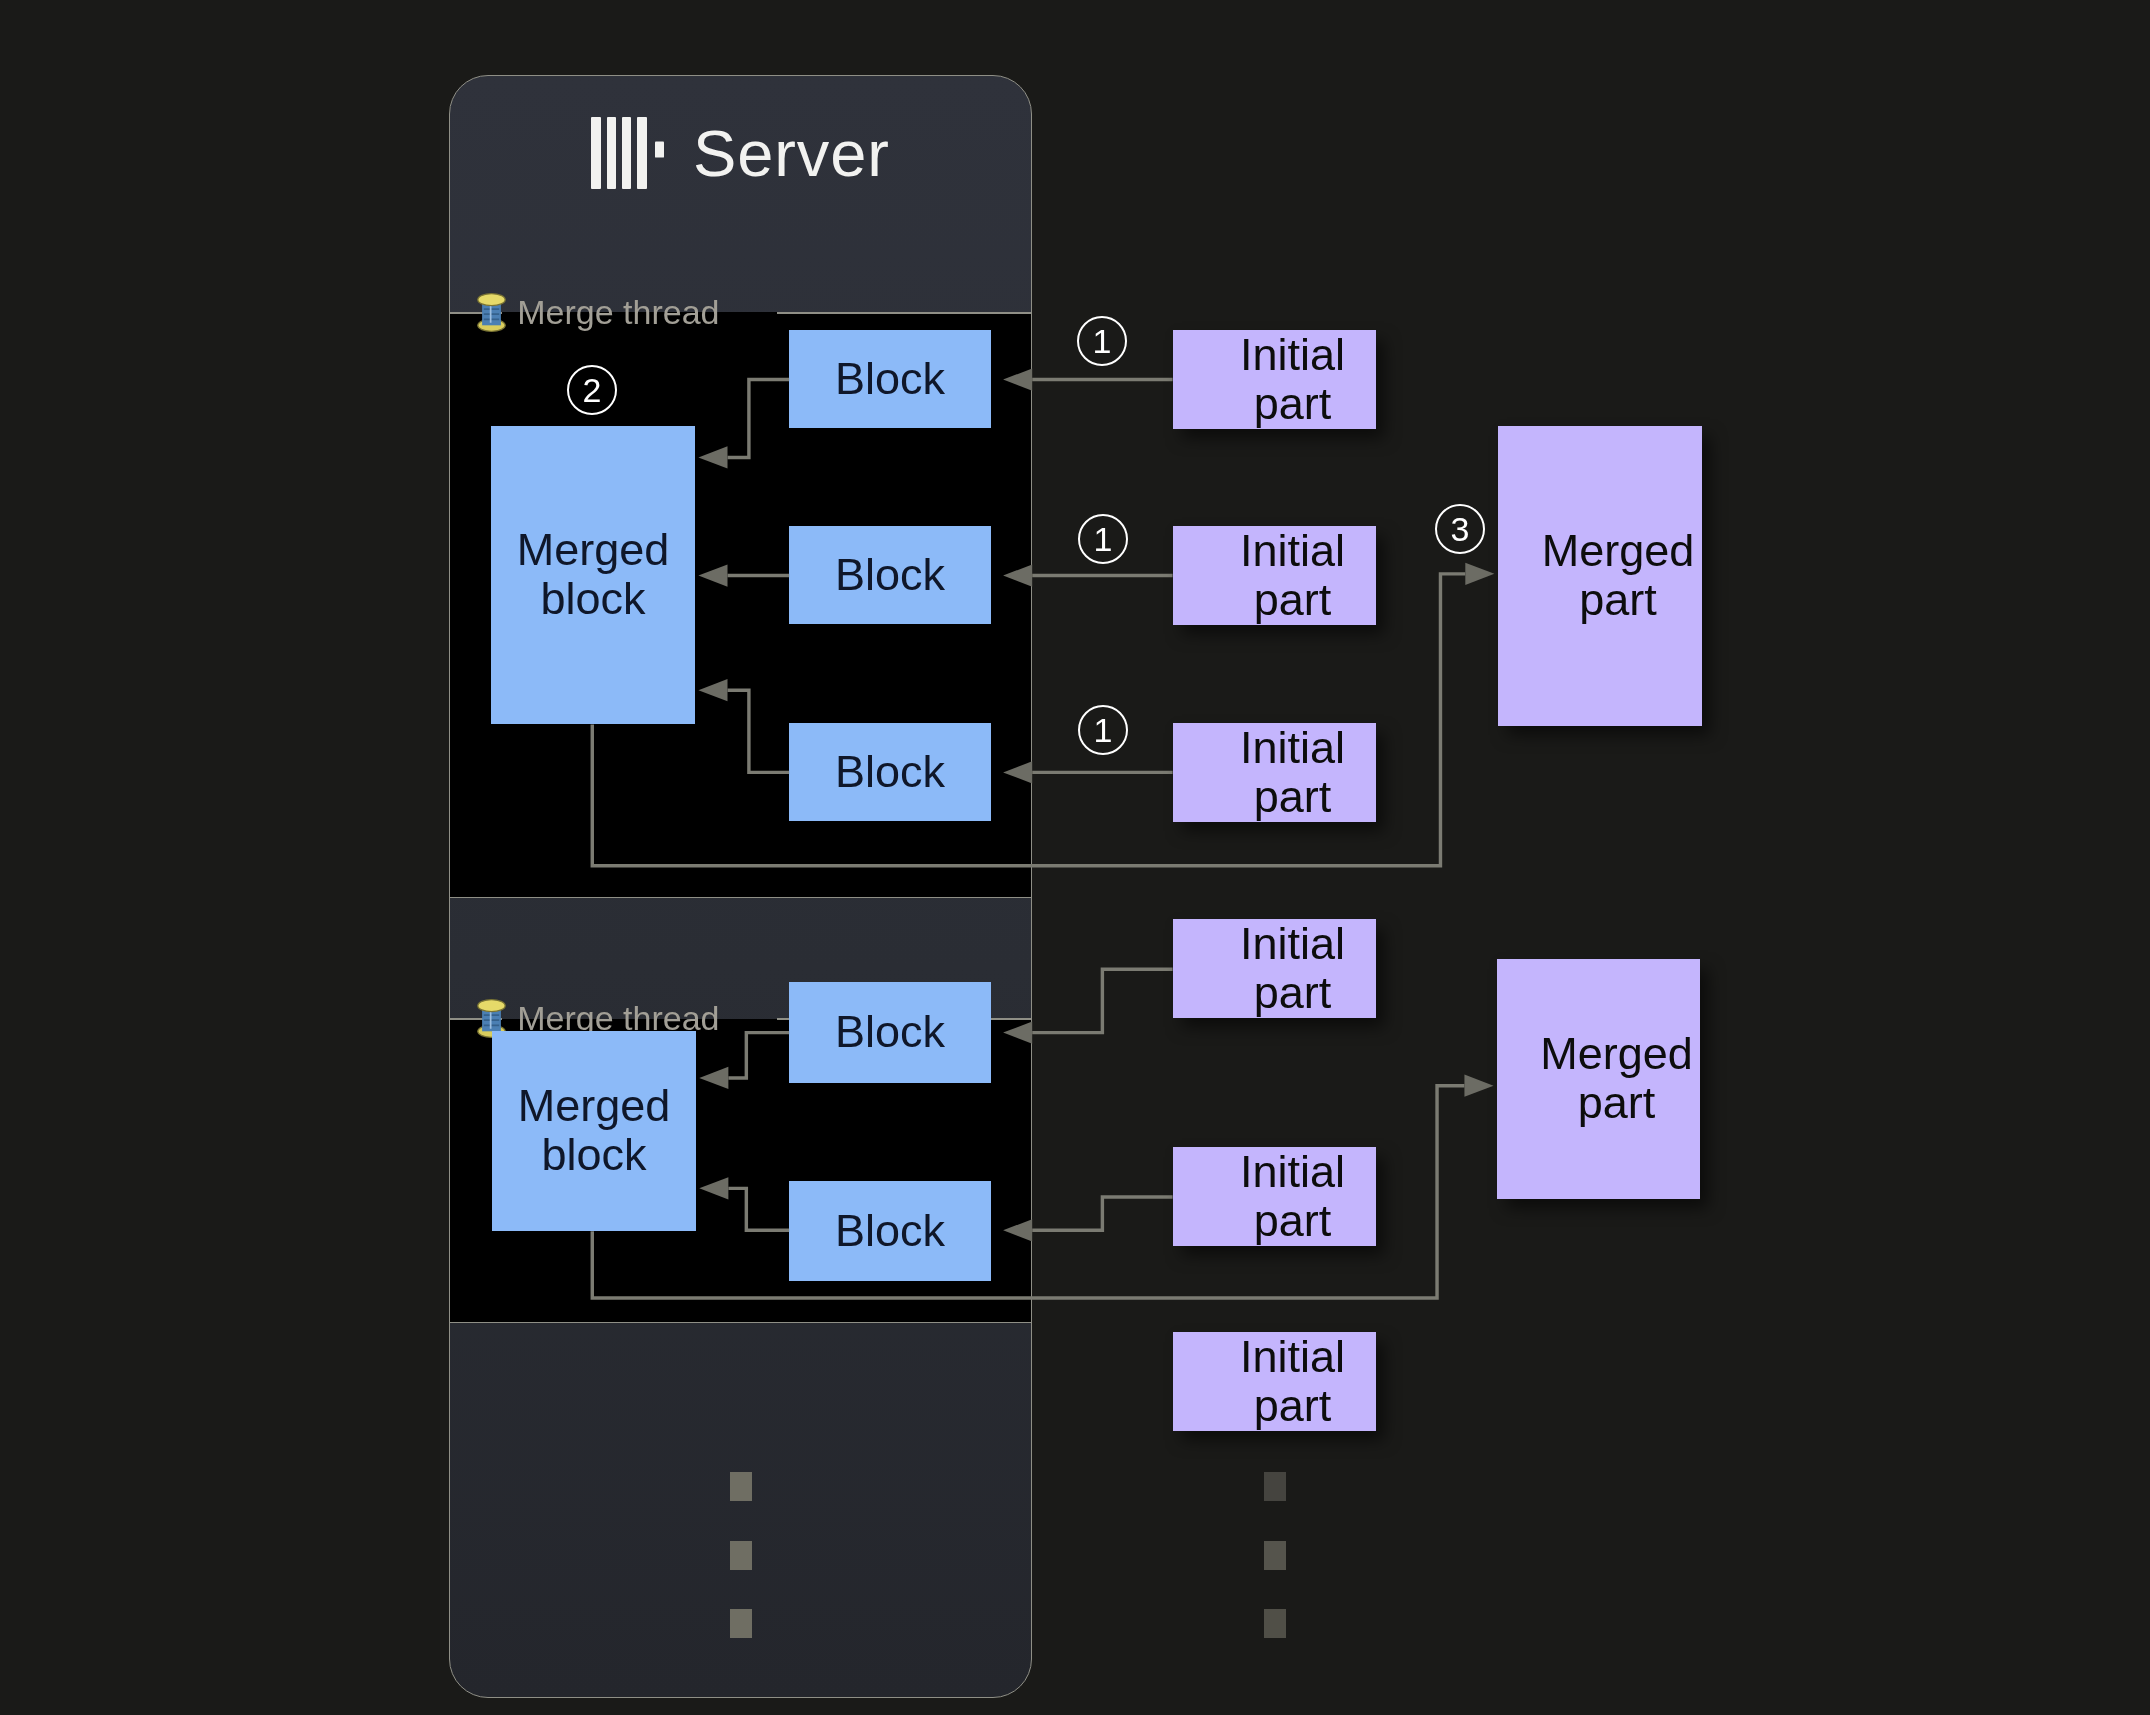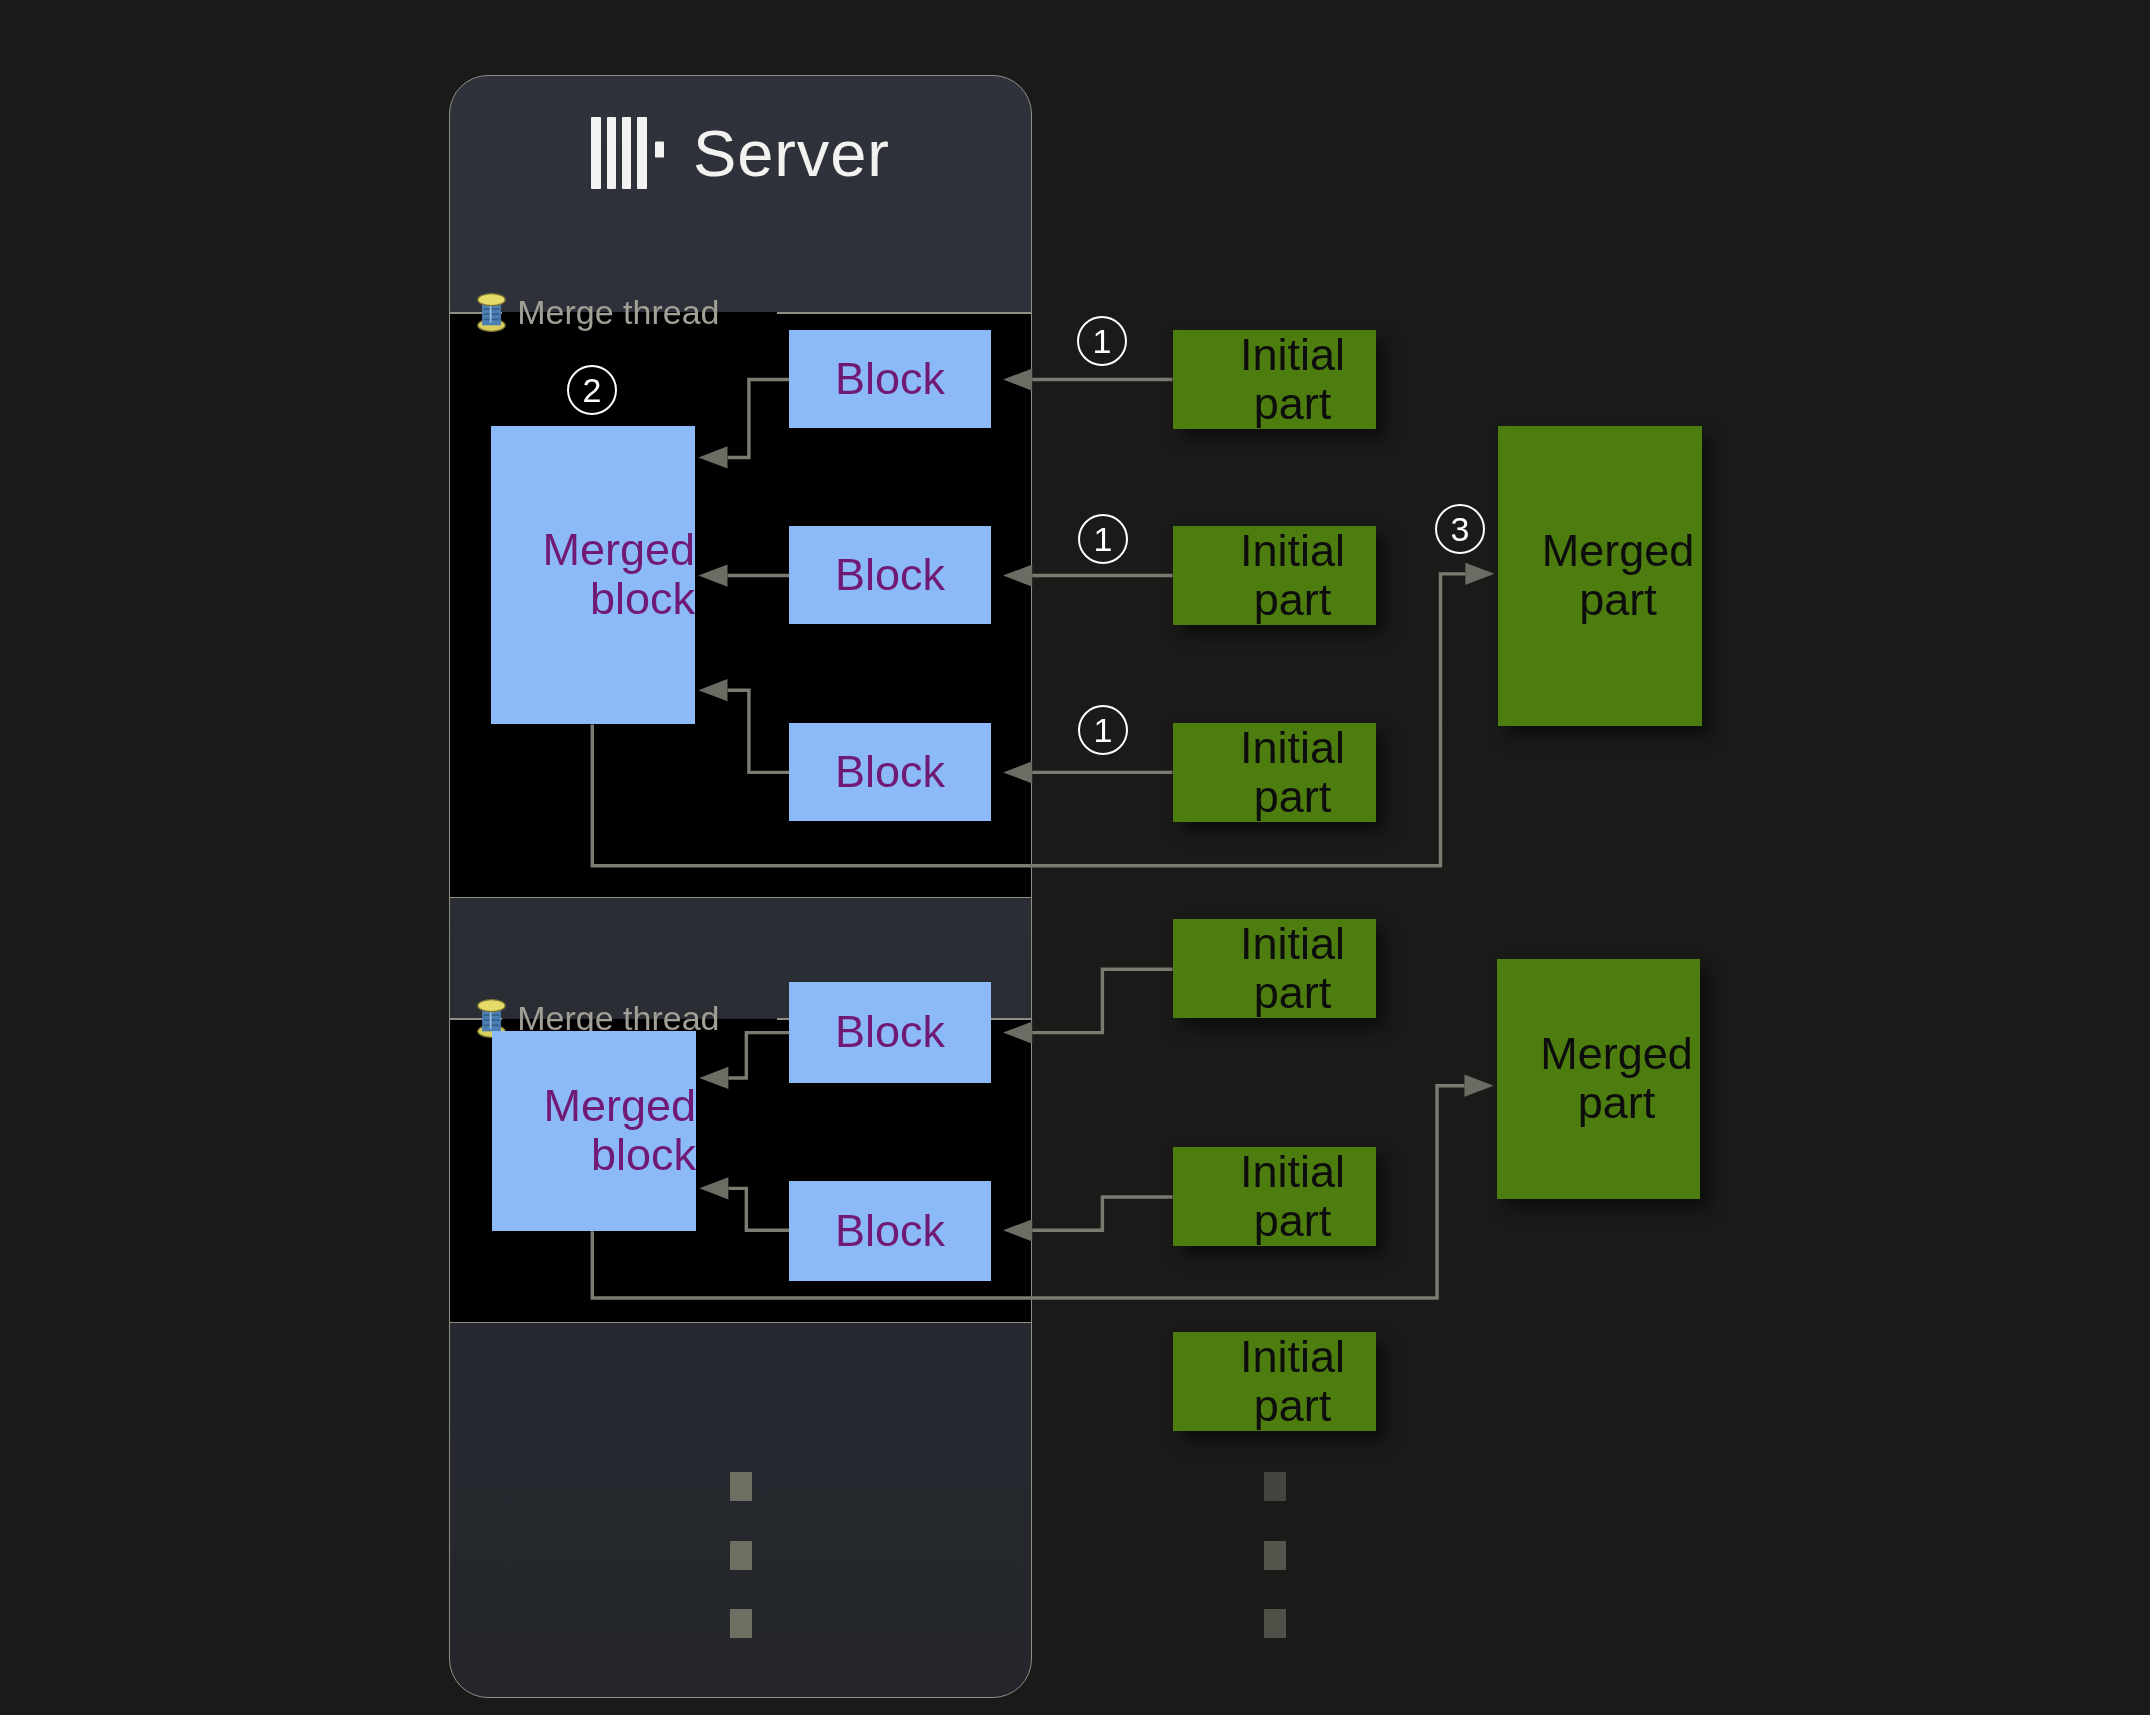--- a/index.html
+++ b/index.html
@@ -26,32 +26,32 @@
   .seg{height:1.7px;background:#8f8f86;}
   .seg1a{left:449px;top:312px;width:53px;}
   .seg1b{left:777px;top:312px;width:254px;}
   .seg2a{left:449px;top:1018px;width:53px;}
   .seg2b{left:777px;top:1018px;width:254px;}
   .mlabel{display:flex;align-items:center;gap:10.3px;color:#a29f96;font-size:34px;}
   .mlabel1{left:476px;top:291px;height:43px;}
   .mlabel2{left:476px;top:997px;height:43px;}
 
   
-  .block{background:#8cbaf8;color:#701a75;font-size:45px;line-height:1.08;
-         display:flex;align-items:center;justify-content:center;text-align:right;}
+  .block{background:#8cbaf8;color:#0f172a;font-size:45px;line-height:1.08;
+         display:flex;align-items:center;justify-content:center;text-align:center;}
   .b11{left:789px;top:330px;width:202px;height:98px;}
   .b12{left:789px;top:526px;width:202px;height:98px;}
   .b13{left:789px;top:723px;width:202px;height:98px;}
   .m1 {left:491px;top:426px;width:204px;height:298px;}
   .b21{left:789px;top:982px;width:202px;height:101px;}
   .b22{left:789px;top:1181px;width:202px;height:100px;}
   .m2 {left:492px;top:1031px;width:204px;height:200px;}
 
   
-  .note{background:#4d7c0f;color:#0d0d0d;font-size:45px;line-height:1.08;
+  .note{background:#c4b5fd;color:#0d0d0d;font-size:45px;line-height:1.08;
         display:flex;align-items:center;justify-content:center;text-align:center;
         box-shadow:8.6px 10.3px 15.4px rgba(0,0,0,0.55);padding-left:36px;}
   .ip1{left:1173px;top:330px;width:203px;height:99px;}
   .ip2{left:1173px;top:526px;width:203px;height:99px;}
   .ip3{left:1173px;top:723px;width:203px;height:99px;}
   .ip4{left:1173px;top:919px;width:203px;height:99px;}
   .ip5{left:1173px;top:1147px;width:203px;height:99px;}
   .ip6{left:1173px;top:1332px;width:203px;height:99px;}
   .mp1{left:1498px;top:426px;width:204px;height:300px;}
   .mp2{left:1497px;top:959px;width:203px;height:240px;}

